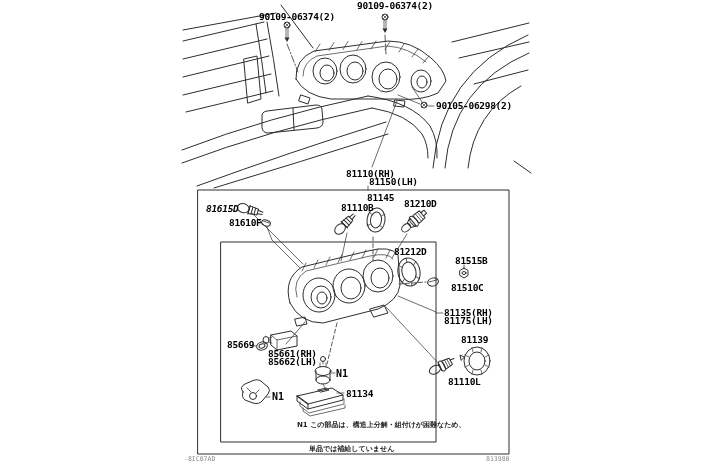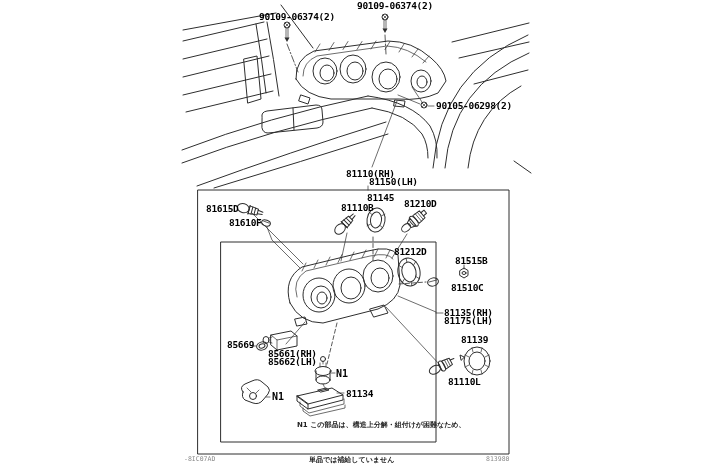--- a/index.html
+++ b/index.html
@@ -225,37 +225,37 @@
     <path class="thin" d="M247,388 l4,4 M259,390 l-3,3"></path>
   </g>
 </svg>
 
 <div id="labels-layer">
       <div class="lbl part" style="left: 357px; top: 1px;">90109-06374(2)</div>
       <div class="lbl part" style="left: 259px; top: 12px;">90109-06374(2)</div>
       <div class="lbl part" style="left: 436px; top: 101px;">90105-06298(2)</div>
       <div class="lbl part" style="left: 346px; top: 169px;">81110(RH)</div>
       <div class="lbl part" style="left: 346px; top: 177px; padding-left: 23px;">81150(LH)</div>
-      <div class="lbl part" style="left: 206px; top: 204px;">81615D</div>
+      <div class="lbl part" style="left: 206px; top: 204px; font-style: italic;">81615D</div>
       <div class="lbl part" style="left: 229px; top: 218px;">81610F</div>
       <div class="lbl part" style="left: 341px; top: 203px;">81110B</div>
       <div class="lbl part" style="left: 367px; top: 193px;">81145</div>
       <div class="lbl part" style="left: 404px; top: 199px;">81210D</div>
       <div class="lbl part" style="left: 394px; top: 247px;">81212D</div>
       <div class="lbl part" style="left: 455px; top: 256px;">81515B</div>
       <div class="lbl part" style="left: 443px; top: 283px; padding-left: 8px;">81510C</div>
       <div class="lbl part" style="left: 444px; top: 308px;">81135(RH)</div>
       <div class="lbl part" style="left: 444px; top: 316px;">81175(LH)</div>
       <div class="lbl part" style="left: 461px; top: 335px;">81139</div>
       <div class="lbl part" style="left: 448px; top: 377px;">81110L</div>
       <div class="lbl part" style="left: 227px; top: 340px;">85669</div>
       <div class="lbl part" style="left: 268px; top: 349px;">85661(RH)</div>
       <div class="lbl part" style="left: 268px; top: 357px;">85662(LH)</div>
       <div class="lbl part" style="left: 346px; top: 389px;">81134</div>
       <div class="lbl small" style="left: 336px; top: 369px;">N1</div>
       <div class="lbl small" style="left: 272px; top: 392px;">N1</div>
       <div class="lbl note" style="left: 297px; top: 422px;">N1 この部品は、構造上分解・組付けが困難なため、</div>
-      <div class="lbl note" style="left: 309px; top: 457px;">単品では補給していません</div>
+      <div class="lbl note" style="left: 309px; top: 446px;">単品では補給していません</div>
       <div class="lbl code" style="left: 184px; top: 456px;">-8IC07AD</div>
       <div class="lbl code" style="left: 486px; top: 456px;">813980</div>
     </div>
 
 </div>
 
 </body></html>

